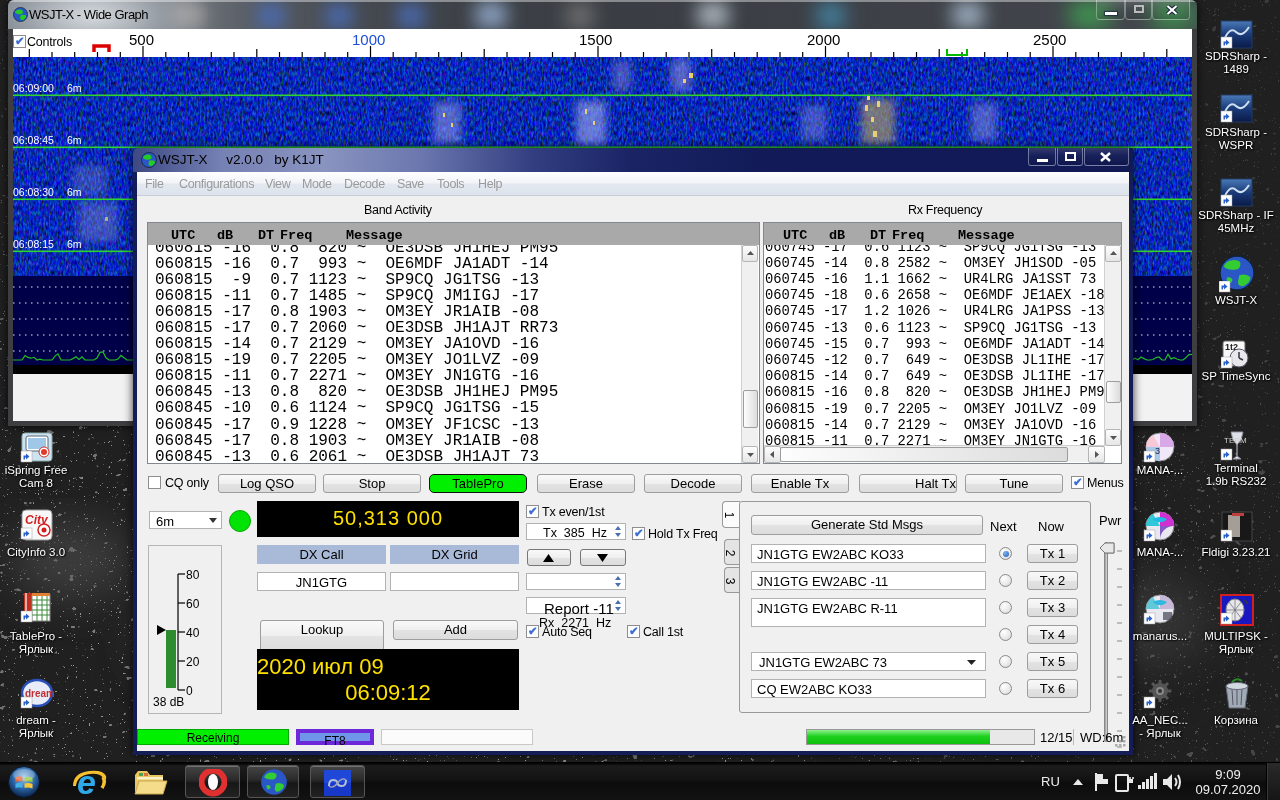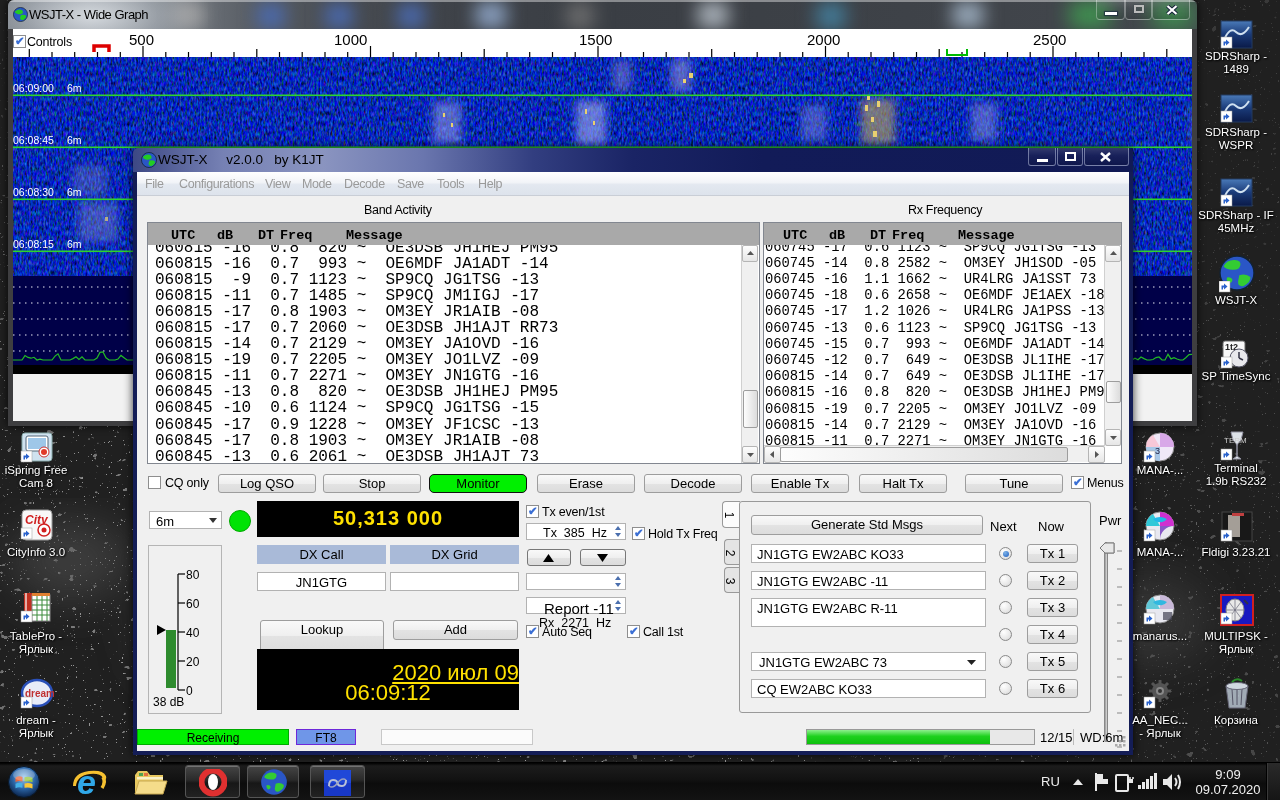--- a/index.html
+++ b/index.html
@@ -117,21 +117,21 @@
           <path d="M1.5 1 L10.5 9 M10.5 1 L1.5 9" stroke="#fff" stroke-width="2.2"></path>
         </svg>
     </div>
   </div>
   <div id="wg-content" class="abs">
 
     <div class="abs" id="scale" style="left:0;top:0;width:1179px;height:28px;background:#fff;"></div>
     <div class="cb checked abs" style="left:0px;top:6px;"></div>
     <span class="abs" style="left:14px;top:6px;font-size:12.5px;letter-spacing:-0.2px;color:#000">Controls</span>
     <span class="abs" style="left:116px;top:2px;font-size:15px;color:#000">500</span>
-    <span class="abs" style="left:321px;top:2px;font-size:15px;color:#000000">1000</span>
+    <span class="abs" style="left:339px;top:2px;font-size:15px;color:#1d4ed8">1000</span>
     <span class="abs" style="left:566px;top:2px;font-size:15px;color:#000">1500</span>
     <span class="abs" style="left:794px;top:2px;font-size:15px;color:#000">2000</span>
     <span class="abs" style="left:1020px;top:2px;font-size:15px;color:#000">2500</span>
     <svg class="abs" style="left:0;top:0" width="1179" height="28" id="ticks">
         <rect x="15.7" y="20" width="1.2" height="8" fill="#000"></rect>
         <rect x="38.4" y="23" width="1.2" height="5" fill="#000"></rect>
         <rect x="61.1" y="23" width="1.2" height="5" fill="#000"></rect>
         <rect x="83.9" y="23" width="1.2" height="5" fill="#000"></rect>
         <rect x="106.7" y="23" width="1.2" height="5" fill="#000"></rect>
         <rect x="129.4" y="17" width="1.2" height="11" fill="#000"></rect>
@@ -383,38 +383,38 @@
               <path d="M6 4 L10 7.5 L6 11 Z" fill="#555"></path>
             </svg></div>
         <div class="sb-thumb" style="left:16px;top:1px;width:288px;height:15px;"></div>
       </div>
     </div>
 
     <div class="cb abs" style="left:11px;top:280px;"></div>
     <span class="cbl" style="left:28px;top:280px;">CQ only</span>
     <div class="btn" style="left:81px;top:278px;width:98px;">Log QSO</div>
     <div class="btn" style="left:186px;top:278px;width:98px;">Stop</div>
-    <div class="btn" style="left:292px;top:278px;width:98px;background:#00f000;border:1.5px solid #111;border-radius:5px;">Monitor</div>
+    <div class="btn" style="left:292px;top:278px;width:98px;background:#00f000;border:1.5px solid #111;border-radius:5px;">TablePro</div>
     <div class="btn" style="left:400px;top:278px;width:98px;">Erase</div>
     <div class="btn" style="left:507px;top:278px;width:98px;">Decode</div>
     <div class="btn" style="left:614px;top:278px;width:98px;">Enable Tx</div>
-    <div class="btn" style="left:722px;top:278px;width:88px;">Halt Tx</div>
+    <div class="btn" style="left:722px;top:278px;width:98px;text-align:right;">Halt Tx</div>
     <div class="btn" style="left:828px;top:278px;width:98px;">Tune</div>
     <div class="cb checked abs" style="left:934px;top:280px;"></div>
     <span class="cbl" style="left:950px;top:280px;">Menus</span>
 
     <div class="field" style="left:12px;top:315px;width:73px;height:18px;">
         <span style="position:absolute;left:6px;top:2px">6m</span>
         <svg style="position:absolute;right:3px;top:6px" width="9" height="6">
           <path d="M0 0 L8 0 L4 5 Z" fill="#333"></path>
         </svg>
       </div>
     <div class="abs" style="left:92px;top:314px;width:22px;height:22px;border-radius:50%;background:#00e305;border:1px solid #0a0;"></div>
     <div class="abs" style="left:120px;top:305px;width:262px;height:36px;background:#000;">
-        <span style="position:absolute;width:100%;text-align:center;top:6px;font-size:20px;color:#ffe100;letter-spacing:1px;font-weight:bold;">50,313 000</span>
+        <span style="position:absolute;width:100%;text-align:center;top:6px;font-size:20px;color:#ffe100;letter-spacing:1px;">50,313 000</span>
       </div>
 
     <div class="abs" style="left:11px;top:349px;width:74px;height:169px;background:#f0f0f0;border:1px solid #b5b5b5;">
       <svg class="abs" style="left:0;top:0" width="72" height="167">
         <rect x="17" y="84" width="10" height="58" fill="#2e8b2e"></rect>
 
         <path d="M8 79 L17 84 L8 89 Z" fill="#000"></path>
         <line x1="29" y1="28" x2="29" y2="144" stroke="#000" stroke-width="1.2"></line>
         <line x1="29" y1="28" x2="36" y2="28" stroke="#000" stroke-width="1.2"></line>
         <line x1="29" y1="57" x2="36" y2="57" stroke="#000" stroke-width="1.2"></line>
@@ -437,21 +437,21 @@
         <span style="position:absolute;width:100%;text-align:center;top:2px;font-size:13px;">DX Grid</span>
       </div>
     <div class="field" style="left:120px;top:376px;width:129px;height:19px;">
         <span style="position:absolute;width:100%;text-align:center;top:2px;">JN1GTG</span>
       </div>
     <div class="field" style="left:253px;top:376px;width:129px;height:19px;"></div>
     <div class="btn" style="left:123px;top:424px;width:124px;height:32px;line-height:18px;">Lookup</div>
     <div class="btn" style="left:256px;top:424px;width:125px;height:20px;line-height:18px;">Add</div>
 
     <div class="abs" style="left:120px;top:453px;width:262px;height:61px;background:#000;">
-      <div style="position:absolute;width:100%;text-align:right;top:11px;font-size:22px;color:#ffe100;text-decoration:underline;">2020 июл 09</div>
+      <div style="position:absolute;width:100%;text-align:left;top:5px;font-size:22px;color:#ffe100;">2020 июл 09</div>
       <div style="position:absolute;width:100%;text-align:center;top:31px;font-size:22px;color:#ffe100;">06:09:12</div>
     </div>
 
     <div class="cb checked abs" style="left:389px;top:309px;"></div>
     <span class="cbl" style="left:405px;top:309px;">Tx even/1st</span>
     <div class="spin" style="left:389px;top:327px;width:100px;">
         <span style="position:absolute;left:16px;top:2px;font-size:12.5px;">Tx&nbsp;&nbsp;385&nbsp;&nbsp;Hz</span>
       <span class="spinner"></span>
       </div>
     <div class="cb checked abs" style="left:495px;top:331px;"></div>
@@ -540,21 +540,21 @@
           <line x1="1" y1="151" x2="6" y2="151"></line>
           <line x1="1" y1="169" x2="6" y2="169"></line>
           <line x1="1" y1="187" x2="6" y2="187"></line>
           <line x1="1" y1="203" x2="6" y2="203"></line>
         </g>
     </svg>
 
     <div class="abs" style="left:0px;top:533px;width:152px;height:16px;background:#00f000;border:1px solid #0a0;">
         <span style="position:absolute;width:100%;text-align:center;top:1px;font-size:12px;">Receiving</span>
       </div>
-    <div class="abs" style="left:159px;top:533px;width:60px;height:16px;background:#6f96e8;border:1px solid #6d28d9;">
+    <div class="abs" style="left:159px;top:533px;width:78px;height:16px;background:#6f96e8;border:4px solid #6d28d9;">
         <span style="position:absolute;width:100%;text-align:center;top:1px;font-size:12px;">FT8</span>
       </div>
     <div class="abs" style="left:244px;top:533px;width:152px;height:16px;background:#fbfbfb;border:1px solid #c8c8c8;"></div>
     <div class="abs" style="left:669px;top:533px;width:229px;height:16px;background:#e8e8e8;border:1px solid #999;">
       <div style="position:absolute;left:0;top:0;width:183px;height:14px;background:linear-gradient(180deg,#8ef08e,#1ed11e 45%,#0cc00c);"></div>
     </div>
     <span class="abs" style="left:903px;top:534px;font-size:13px;">12/15</span>
     <div class="abs" style="left:936px;top:533px;width:1px;height:16px;background:#bbb;"></div>
     <span class="abs" style="left:943px;top:534px;font-size:13px;">WD:6m</span>
     <svg class="abs" style="left:978px;top:540px" width="12" height="12">

